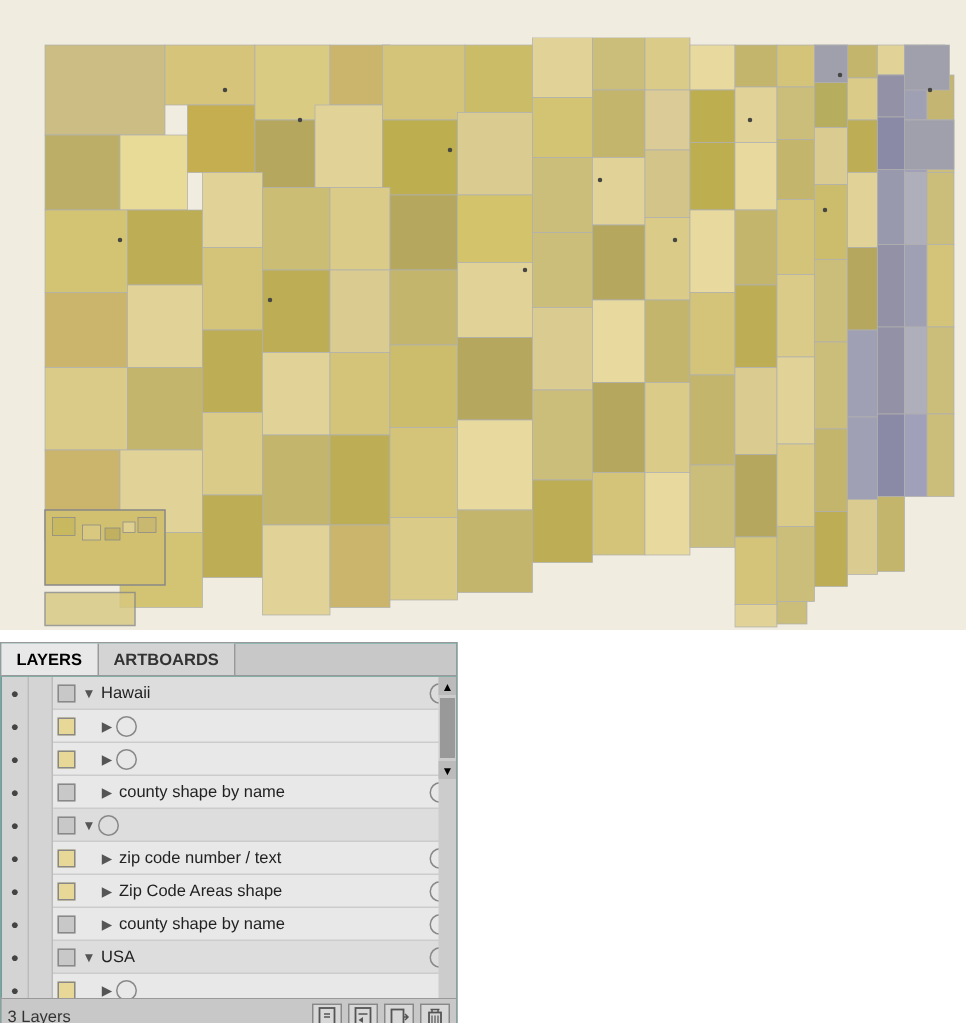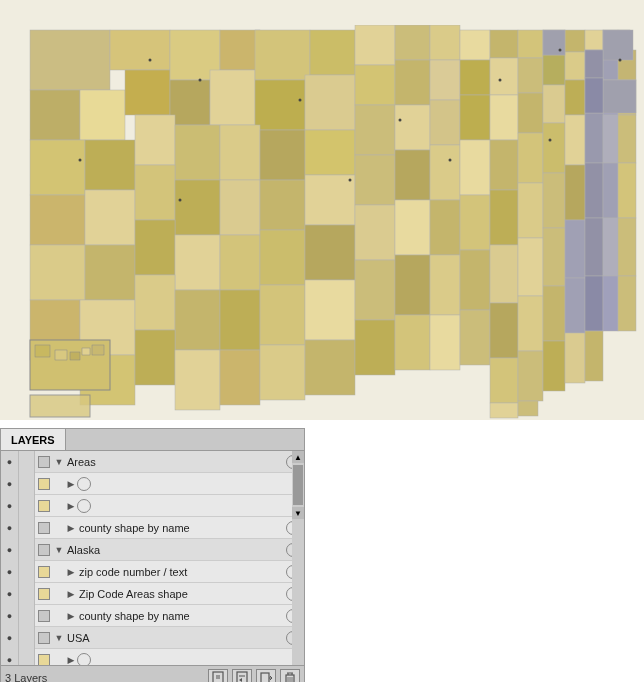--- a/index.html
+++ b/index.html
@@ -409,34 +409,35 @@
     <rect x="92" y="345" width="12" height="10" fill="#c8b870" stroke="#888" stroke-width="0.5"></rect>
 
     <rect x="30" y="395" width="60" height="22" fill="#d8c880" stroke="#888" stroke-width="1" opacity="0.8"></rect>
   </svg>
 </div>
 
 <div id="layers-panel">
 
   <div id="panel-tabs">
     <div class="panel-tab active">LAYERS</div>
+    <div class="panel-tab">ARTBOARDS</div>
   </div>
 
   <div id="layers-list" style="position:relative;">
 
     <div class="layer-item layer-group-header">
       <div class="layer-col-eye">
         <span class="eye-icon">●</span>
       </div>
       <div class="layer-col-lock"></div>
       <div class="layer-col-swatch">
         <div class="color-swatch" style="background:#c8c8c8;"></div>
       </div>
       <div class="layer-arrow">▼</div>
-      <span class="layer-name">Areas</span>
+      <span class="layer-name">Hawaii</span>
       <div class="circle-icon"></div>
     </div>
 
     <div class="layer-item">
       <div class="layer-col-eye">
         <span class="eye-icon">●</span>
       </div>
       <div class="layer-col-lock"></div>
       <div class="layer-col-swatch">
         <div class="color-swatch" style="background:#e8d898;"></div>
@@ -475,21 +476,20 @@
 
     <div class="layer-item layer-group-header">
       <div class="layer-col-eye">
         <span class="eye-icon">●</span>
       </div>
       <div class="layer-col-lock"></div>
       <div class="layer-col-swatch">
         <div class="color-swatch" style="background:#c8c8c8;"></div>
       </div>
       <div class="layer-arrow">▼</div>
-      <span class="layer-name">Alaska</span>
       <div class="circle-icon"></div>
     </div>
 
     <div class="layer-item">
       <div class="layer-col-eye">
         <span class="eye-icon">●</span>
       </div>
       <div class="layer-col-lock"></div>
       <div class="layer-col-swatch">
         <div class="color-swatch" style="background:#e8d898;"></div>

